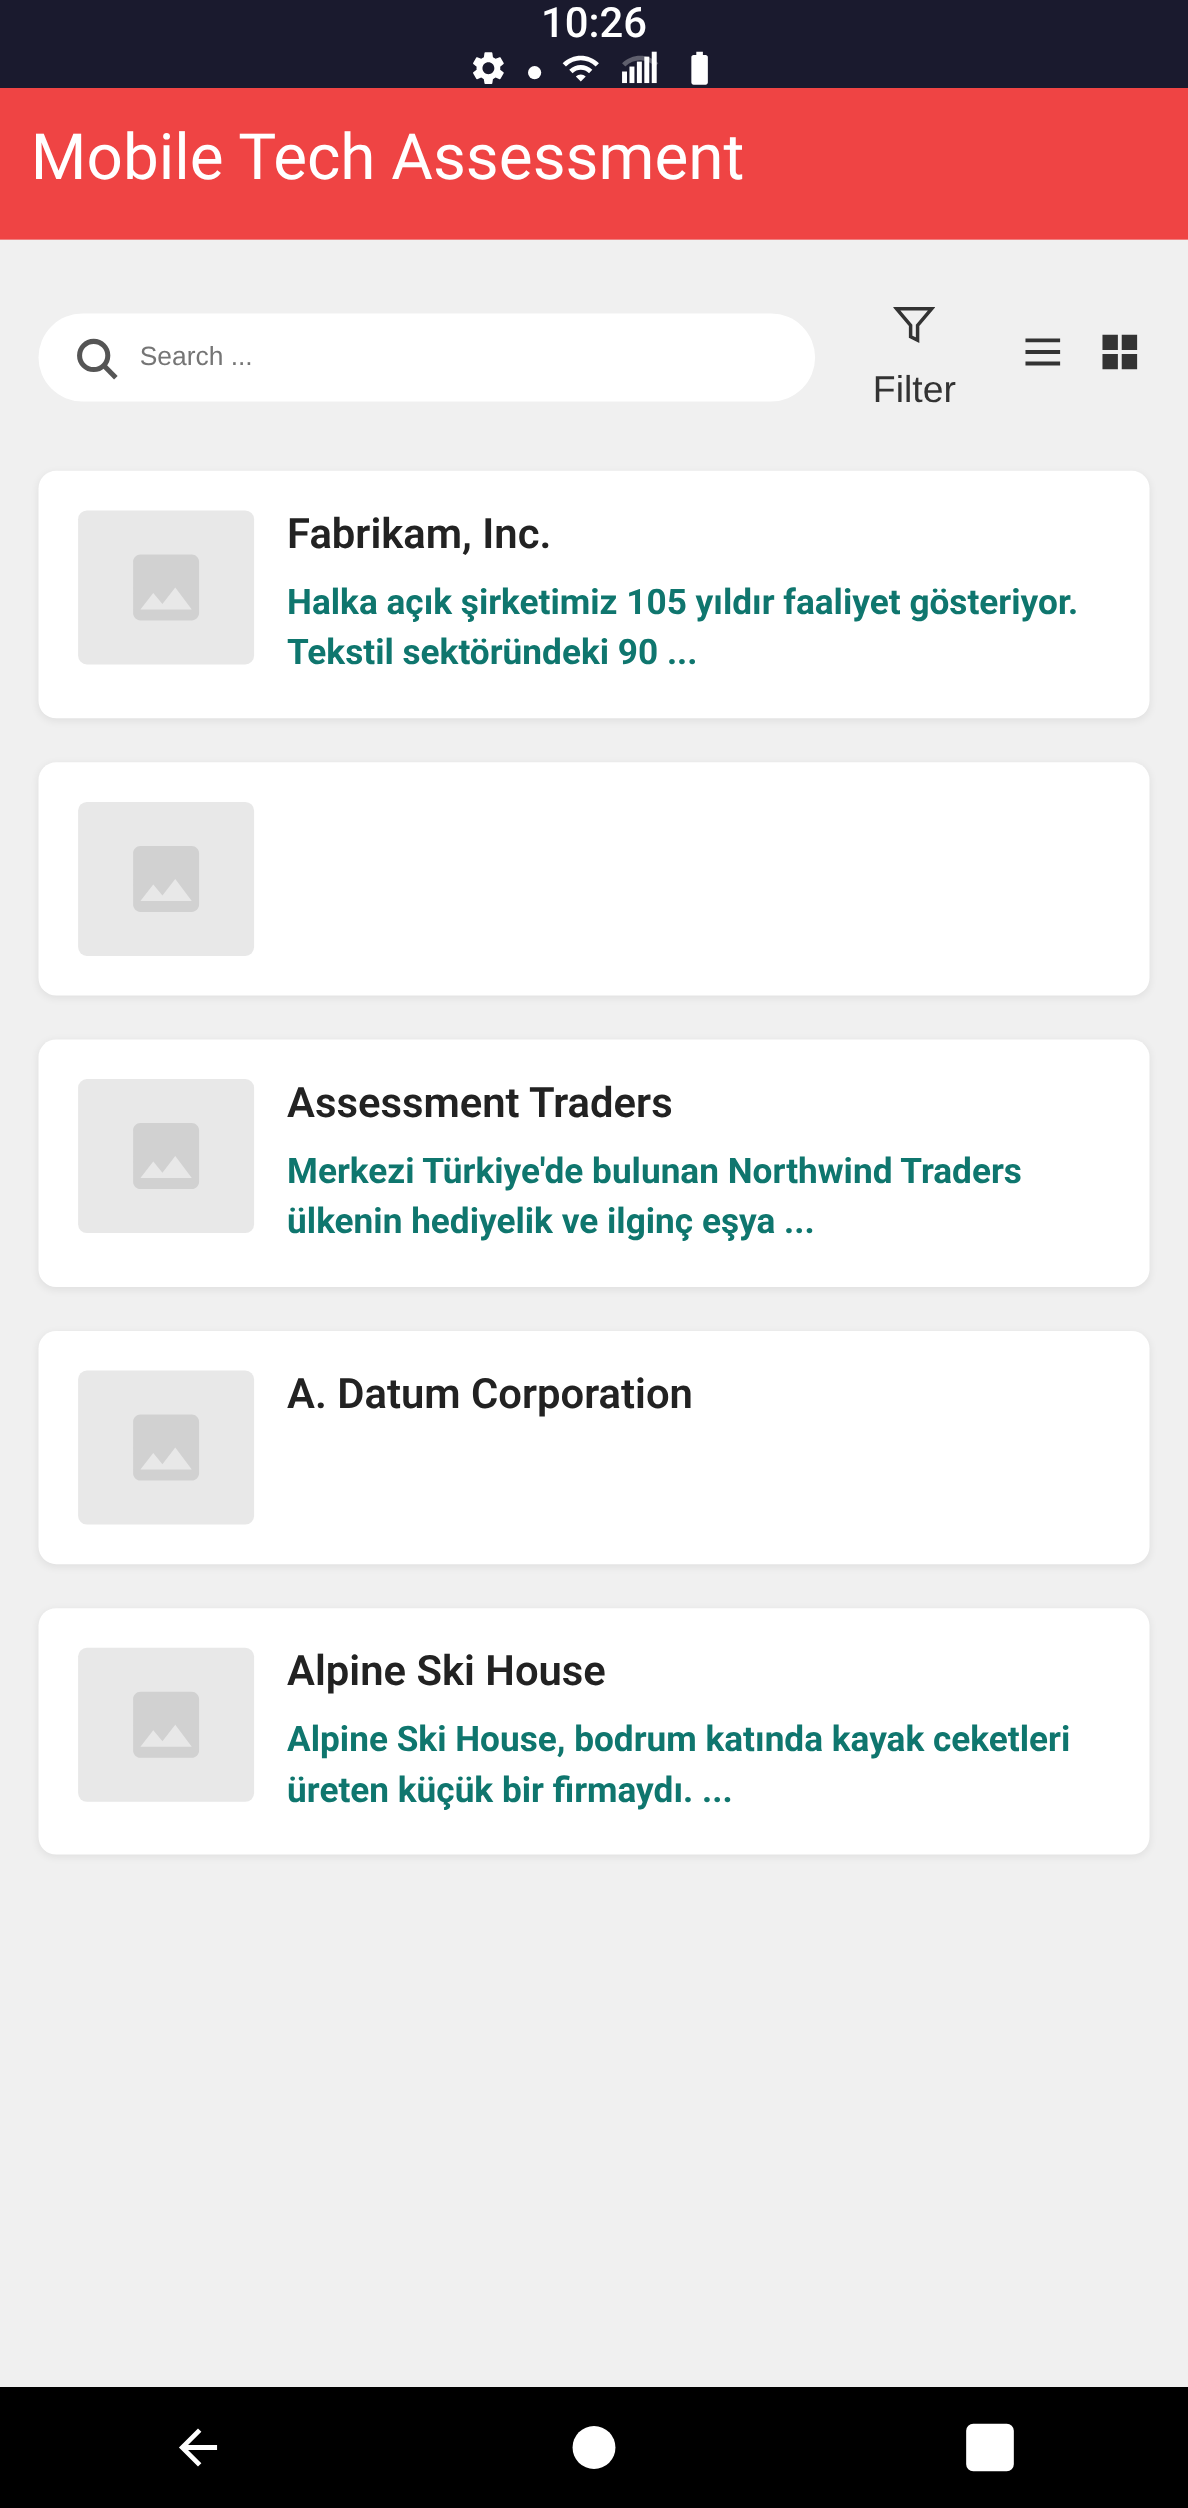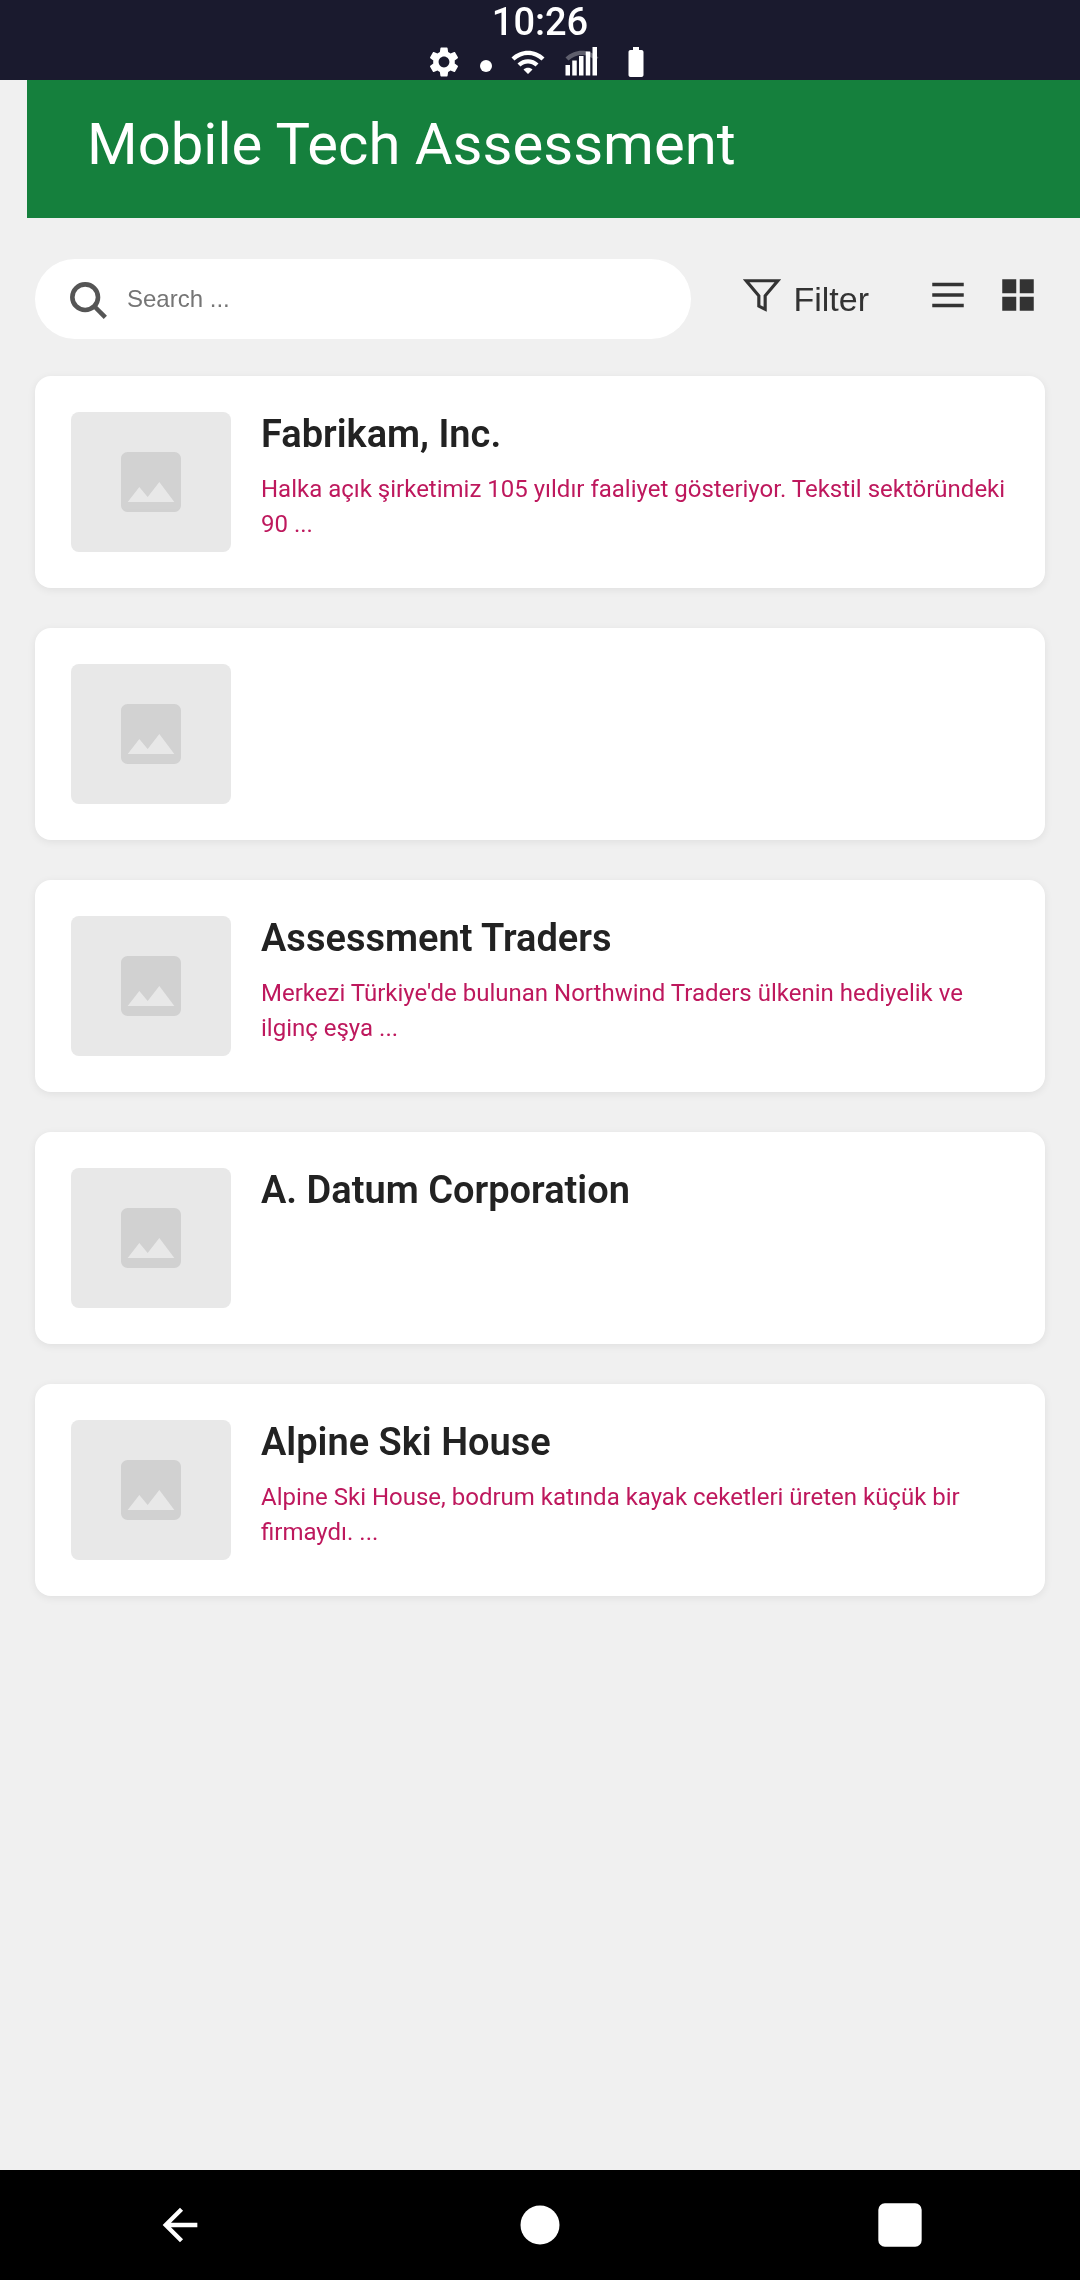--- a/index.html
+++ b/index.html
@@ -41,23 +41,22 @@
       gap: 18px;
     }
 
     .status-icon {
       color: white;
       font-size: 32px;
     }
 
     
     .app-header {
-      background-color: #15803d;
-      padding: 30px 40px 40px 60px;
-      margin-left: 27px;
+      background-color: #ef4444;
+      padding: 30px 40px 40px 28px;
     }
 
     .app-title {
       color: white;
       font-size: 58px;
       font-weight: 400;
     }
 
     
     .main-content {
@@ -104,20 +103,21 @@
     }
 
     .filter-button {
       display: flex;
       align-items: center;
       gap: 12px;
       padding: 18px 28px;
       border: none;
       background: transparent;
       cursor: pointer;
+      flex-direction: column;
     }
 
     .filter-icon {
       font-size: 34px;
       color: #333;
     }
 
     .filter-label {
       font-size: 34px;
       color: #333;
@@ -180,27 +180,28 @@
     }
 
     .company-name {
       font-size: 38px;
       font-weight: 600;
       color: #222;
       margin-bottom: 16px;
     }
 
     .company-description {
-      font-size: 24px;
-      color: #be185d;
+      font-size: 32px;
+      color: #0f766e;
       line-height: 1.45;
       display: -webkit-box;
       -webkit-line-clamp: 3;
       -webkit-box-orient: vertical;
       overflow: hidden;
+      font-weight: bold;
     }
 
     
     .bottom-nav {
       position: fixed;
       bottom: 0;
       left: 0;
       width: 1080px;
       height: 110px;
       background-color: #000;

